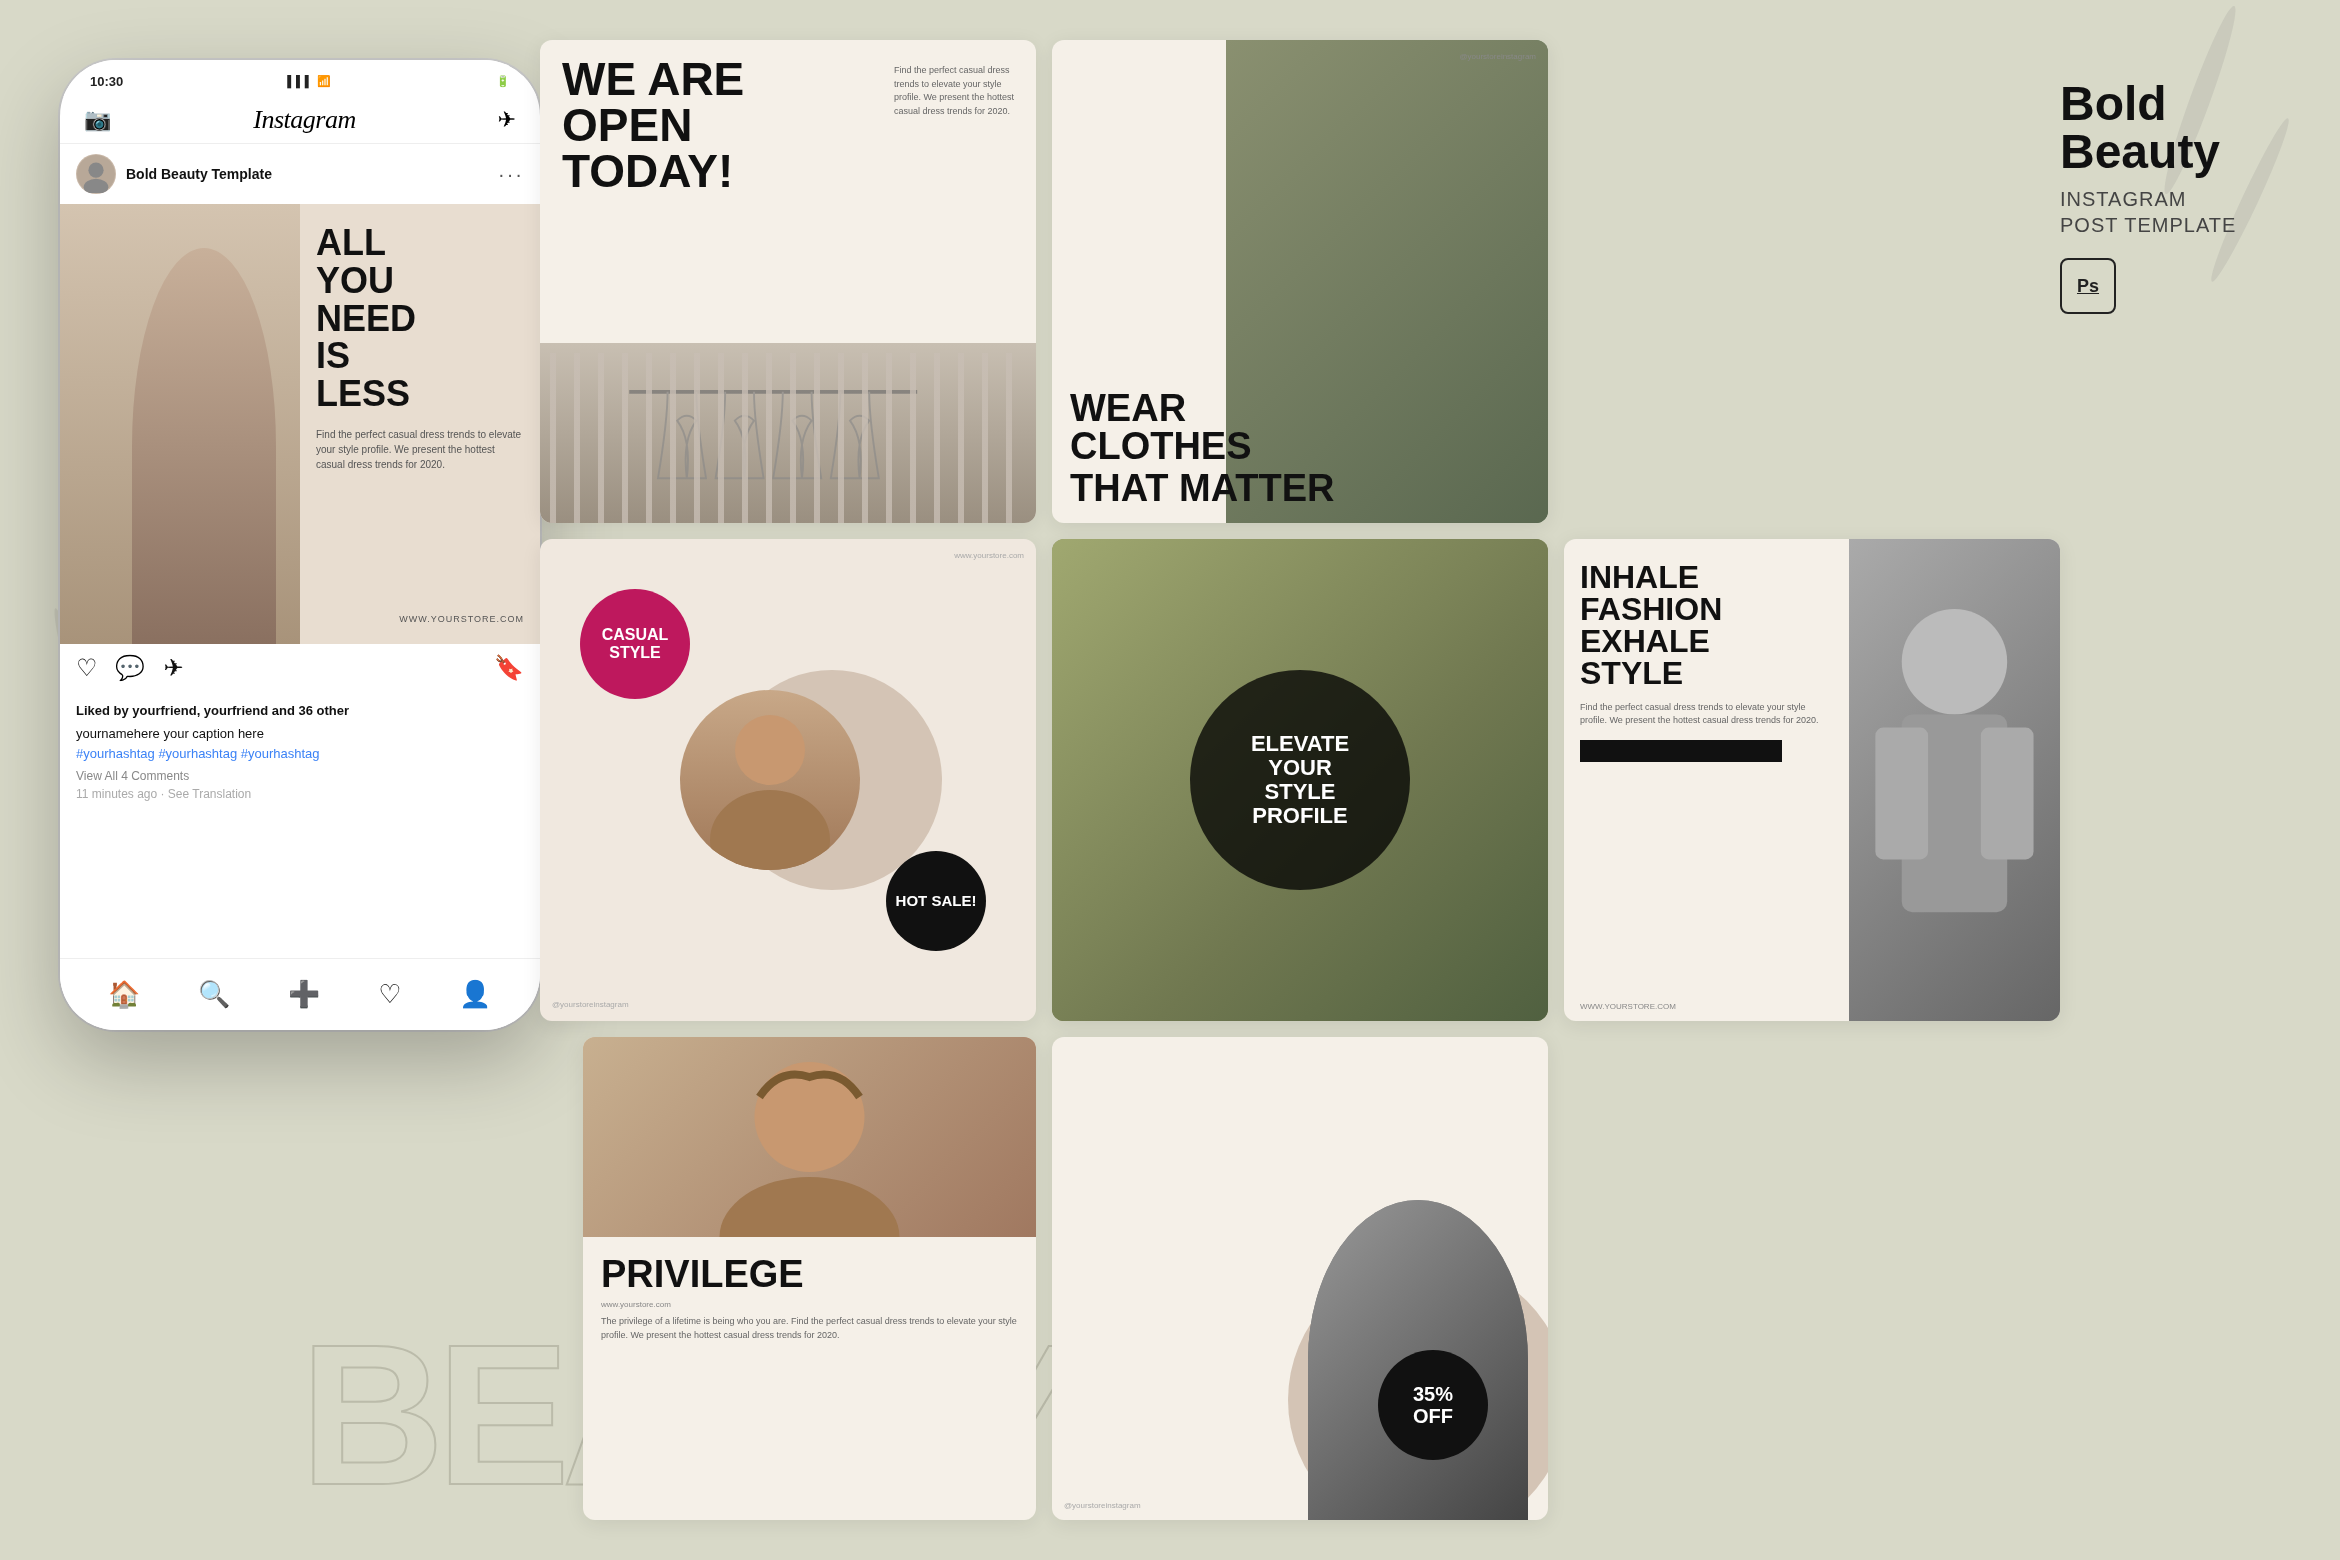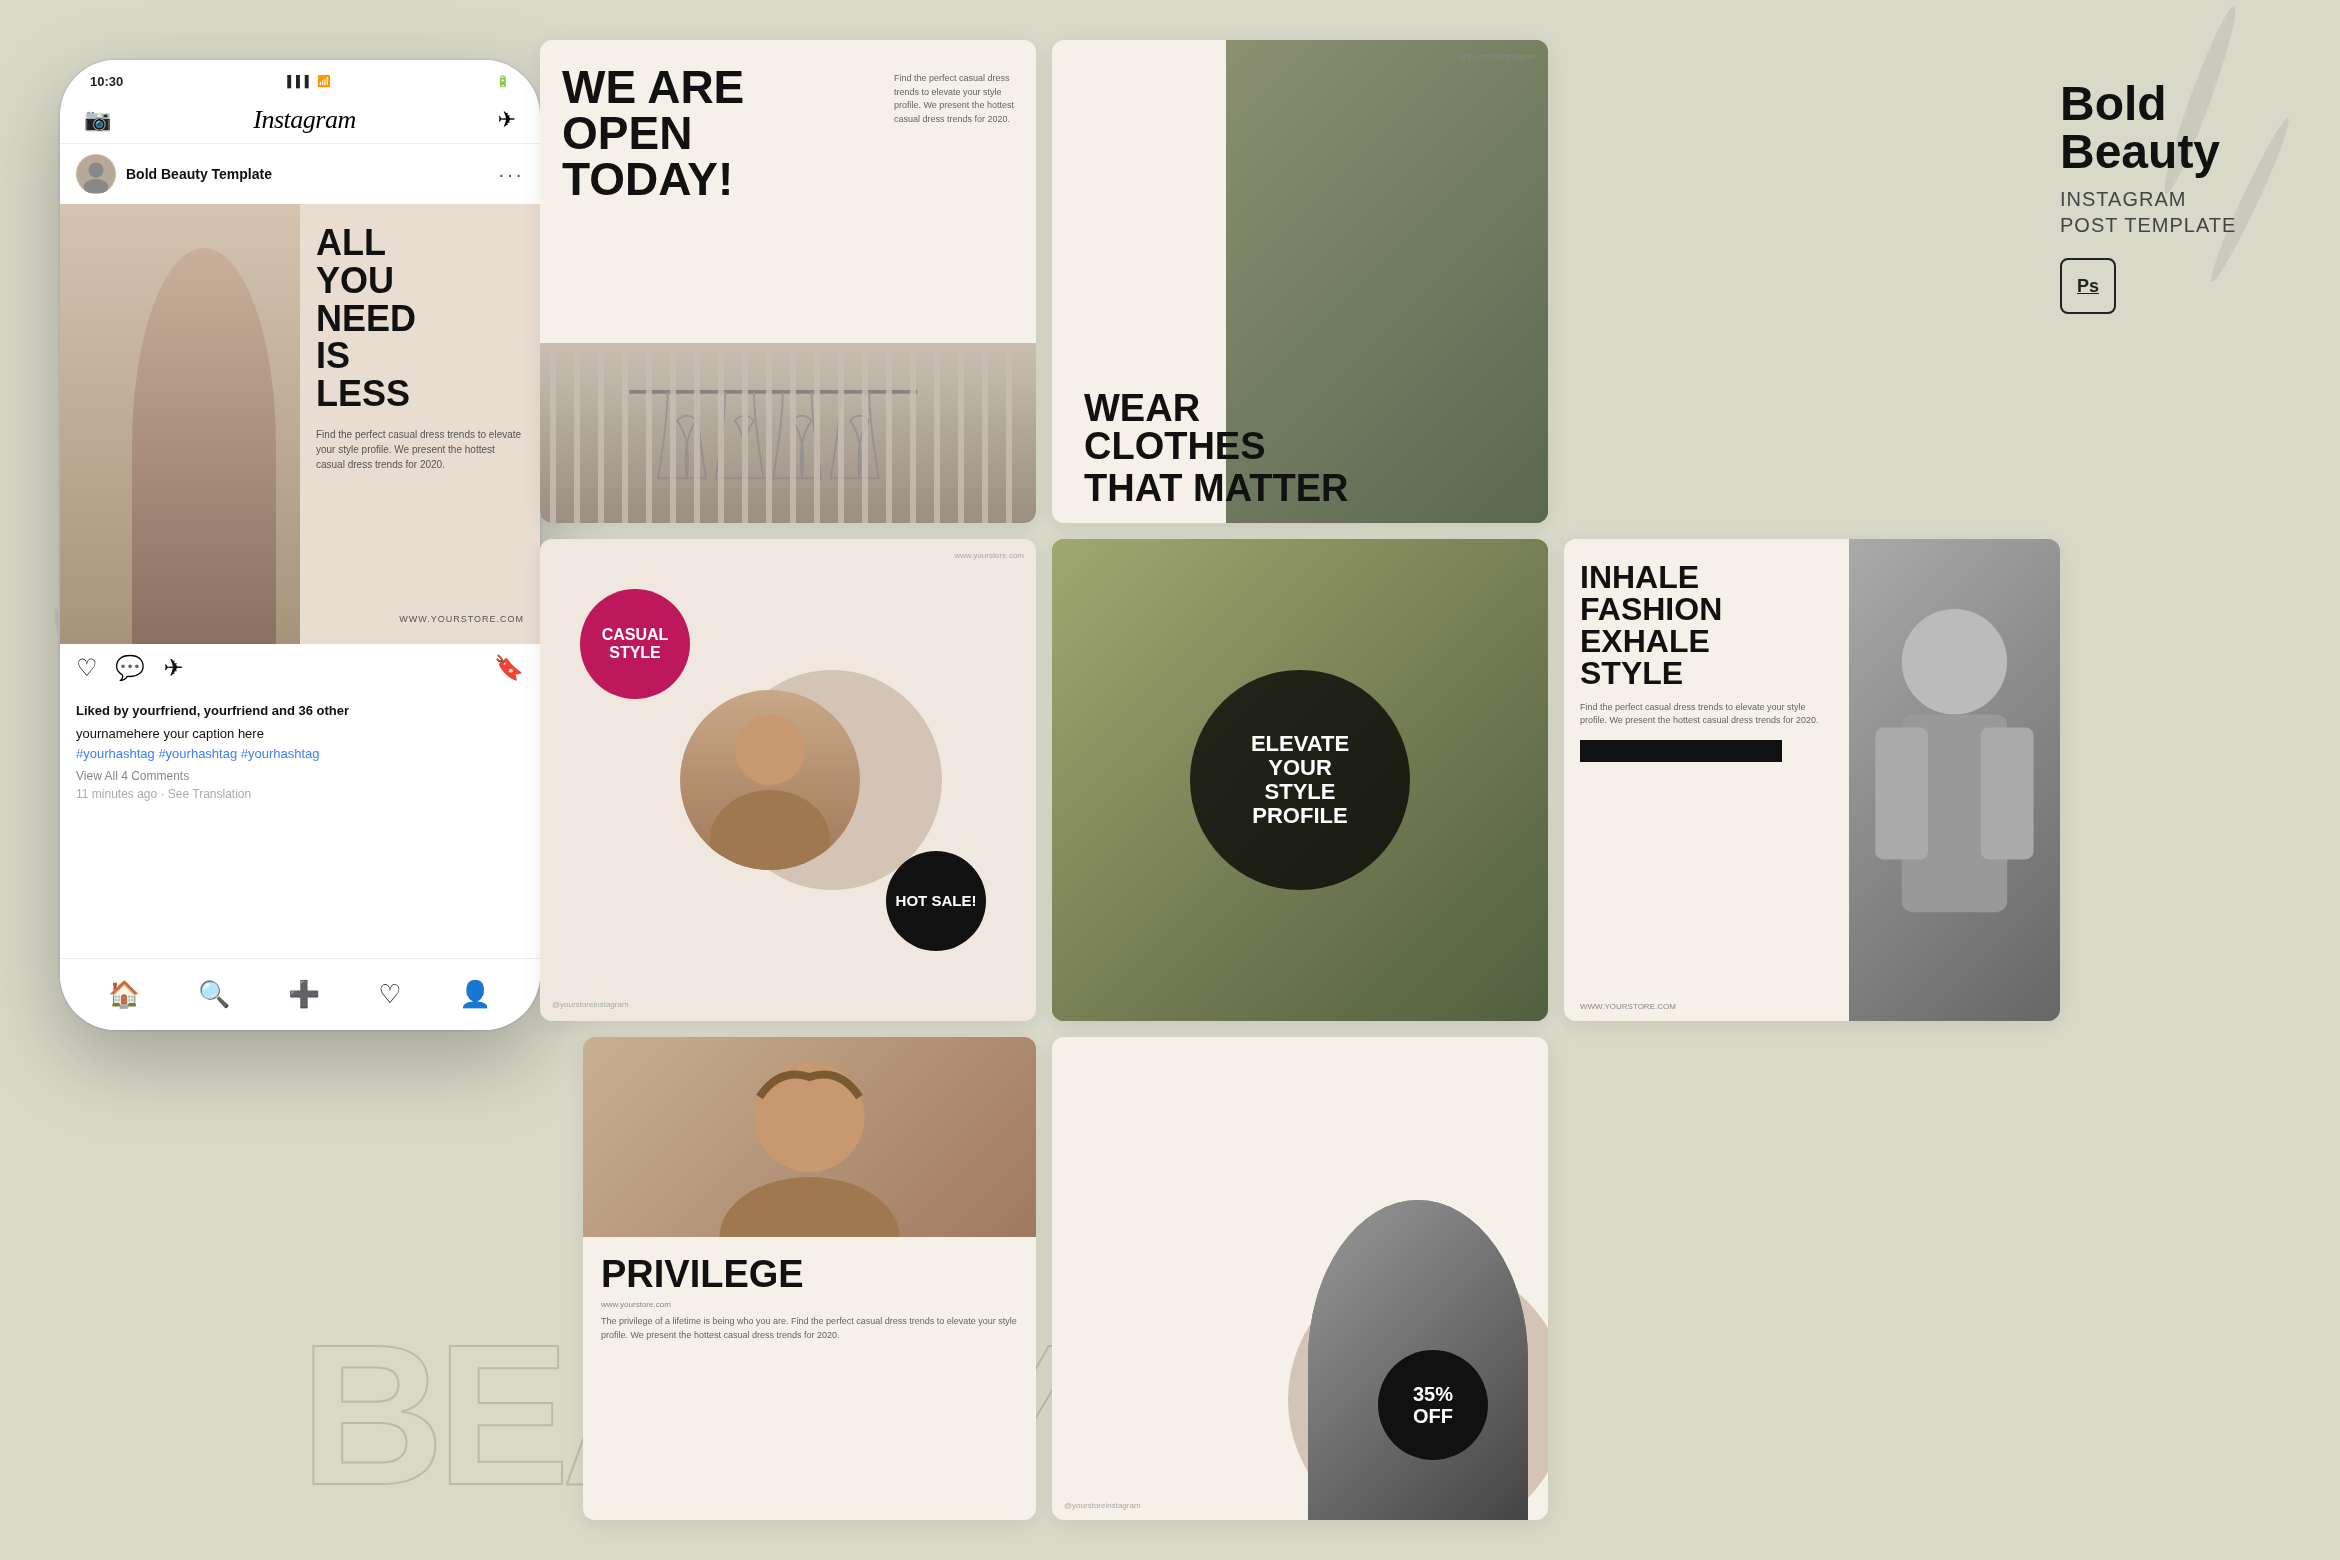--- a/index.html
+++ b/index.html
@@ -260,21 +260,21 @@
       box-shadow: 0 4px 20px rgba(0,0,0,0.08);
     }
 
     
     .card-1 {
       display: flex;
       flex-direction: column;
       background: #f5f0e8;
     }
     .card-1 .card-top {
-      padding: 24px 22px 12px 22px;
+      padding: 16px 22px 12px 22px;
       flex: 1;
     }
     .card-1 .card-headline {
       font-size: 46px;
       font-weight: 900;
       color: #111;
       line-height: 1.0;
       text-transform: uppercase;
     }
     .card-1 .card-sub {
@@ -318,21 +318,21 @@
       content: '';
       position: absolute;
       inset: 0;
       background: linear-gradient(135deg, #8a9070 0%, #5a6850 100%);
     }
     .card-2 .card-text-overlay {
       position: absolute;
       bottom: 0;
       left: 0;
       right: 0;
-      padding: 16px 32px;
+      padding: 16px 18px;
     }
     .card-2 .headline-top {
       font-size: 38px;
       font-weight: 900;
       color: #111;
       line-height: 1.0;
       text-transform: uppercase;
     }
     .card-2 .headline-bottom {
       font-size: 38px;

